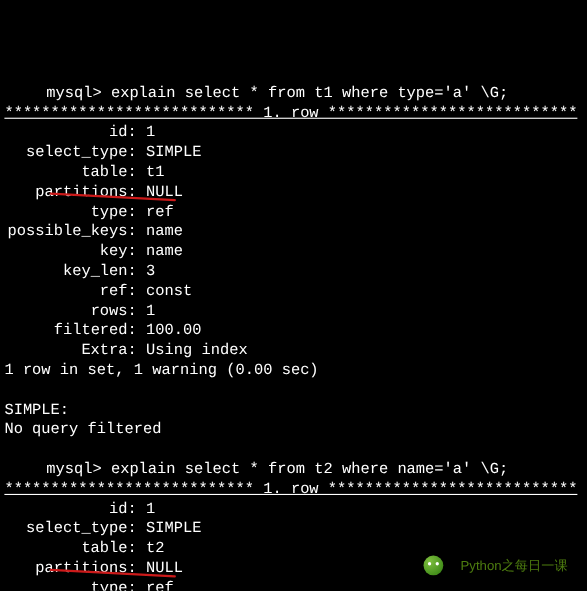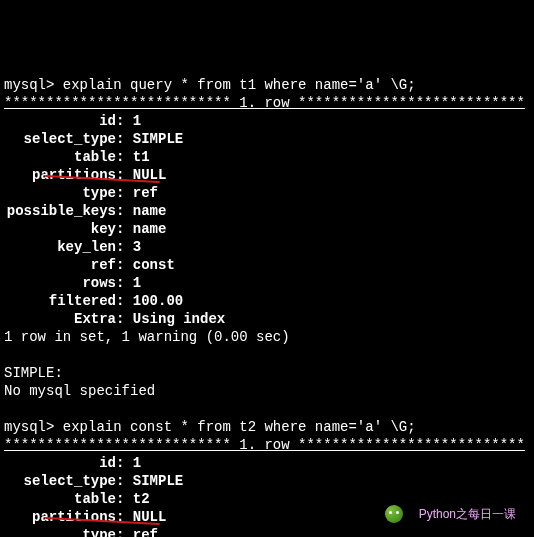--- a/index.html
+++ b/index.html
@@ -10,40 +10,40 @@
       font-family: "Courier New", monospace;
       font-size: 14px;
       line-height: 18px;
       white-space: pre;
       width: 534px;
       height: 537px;
       box-sizing: border-box;
       overflow: hidden;
       position: relative;
     }
-    .prompt { display: inline; }
+    .prompt { display: inline; margin-left: 38px; }
     .row-sep { display: block; text-decoration: underline; }
-    .kv-line { display: block; font-weight: bold; }
+    .kv-line { display: block; }
     .kv-key { display: inline-block; width: 112px; text-align: right; }
     .kv-colon { display: inline; }
     .kv-val { display: inline; }
     .underline-red {
       position: absolute;
       display: block;
       height: 2px;
       background: #cc1a1a;
       border-radius: 2px;
     }
     .ul1 { left: 45px; top: 178px; width: 115px; transform: rotate(3deg); }
     .ul2 { left: 45px; top: 520px; width: 115px; transform: rotate(3deg); }
     .watermark {
       position: absolute;
       right: 18px;
       bottom: 14px;
-      color: #f0abfc;
+      color: #4d7c0f;
       font-family: sans-serif;
       font-size: 12px;
       display: flex;
       align-items: center;
       gap: 16px;
     }
     .wm-icon {
       width: 18px;
       height: 18px;
       border-radius: 50%;
@@ -57,27 +57,27 @@
       border-radius: 50%;
     }
     .wm-icon::before { width: 3px; height: 3px; left: 4px; top: 6px; }
     .wm-icon::after { width: 3px; height: 3px; right: 4px; top: 6px; }
   </style>
 </head>
 <body>
 
 
 
-<span class="prompt">mysql&gt; </span><span>explain query * from t1 where name='a' \G;</span>
+<span class="prompt">mysql&gt; </span><span>explain select * from t1 where type='a' \G;</span>
 <span class="row-sep">*************************** 1. row ***************************</span><span class="kv-line"><span class="kv-key">id</span><span class="kv-colon">: </span><span class="kv-val">1</span></span><span class="kv-line"><span class="kv-key">select_type</span><span class="kv-colon">: </span><span class="kv-val">SIMPLE</span></span><span class="kv-line"><span class="kv-key">table</span><span class="kv-colon">: </span><span class="kv-val">t1</span></span><span class="kv-line"><span class="kv-key">partitions</span><span class="kv-colon">: </span><span class="kv-val">NULL</span></span><span class="kv-line"><span class="kv-key">type</span><span class="kv-colon">: </span><span class="kv-val">ref</span></span><span class="kv-line"><span class="kv-key">possible_keys</span><span class="kv-colon">: </span><span class="kv-val">name</span></span><span class="kv-line"><span class="kv-key">key</span><span class="kv-colon">: </span><span class="kv-val">name</span></span><span class="kv-line"><span class="kv-key">key_len</span><span class="kv-colon">: </span><span class="kv-val">3</span></span><span class="kv-line"><span class="kv-key">ref</span><span class="kv-colon">: </span><span class="kv-val">const</span></span><span class="kv-line"><span class="kv-key">rows</span><span class="kv-colon">: </span><span class="kv-val">1</span></span><span class="kv-line"><span class="kv-key">filtered</span><span class="kv-colon">: </span><span class="kv-val">100.00</span></span><span class="kv-line"><span class="kv-key">Extra</span><span class="kv-colon">: </span><span class="kv-val">Using index</span></span><span>1 row in set, 1 warning (0.00 sec)</span>
 
 <span>SIMPLE:</span>
-<span>No mysql specified</span>
+<span>No query filtered</span>
 
-<span class="prompt">mysql&gt; </span><span>explain const * from t2 where name='a' \G;</span>
+<span class="prompt">mysql&gt; </span><span>explain select * from t2 where name='a' \G;</span>
 <span class="row-sep">*************************** 1. row ***************************</span><span class="kv-line"><span class="kv-key">id</span><span class="kv-colon">: </span><span class="kv-val">1</span></span><span class="kv-line"><span class="kv-key">select_type</span><span class="kv-colon">: </span><span class="kv-val">SIMPLE</span></span><span class="kv-line"><span class="kv-key">table</span><span class="kv-colon">: </span><span class="kv-val">t2</span></span><span class="kv-line"><span class="kv-key">partitions</span><span class="kv-colon">: </span><span class="kv-val">NULL</span></span><span class="kv-line"><span class="kv-key">type</span><span class="kv-colon">: </span><span class="kv-val">ref</span></span>
 
 <span class="underline-red ul1"></span>
 <span class="underline-red ul2"></span>
 
 <div class="watermark">
   <span class="wm-icon"></span>
   <span>Python之每日一课</span>
 </div>
 

